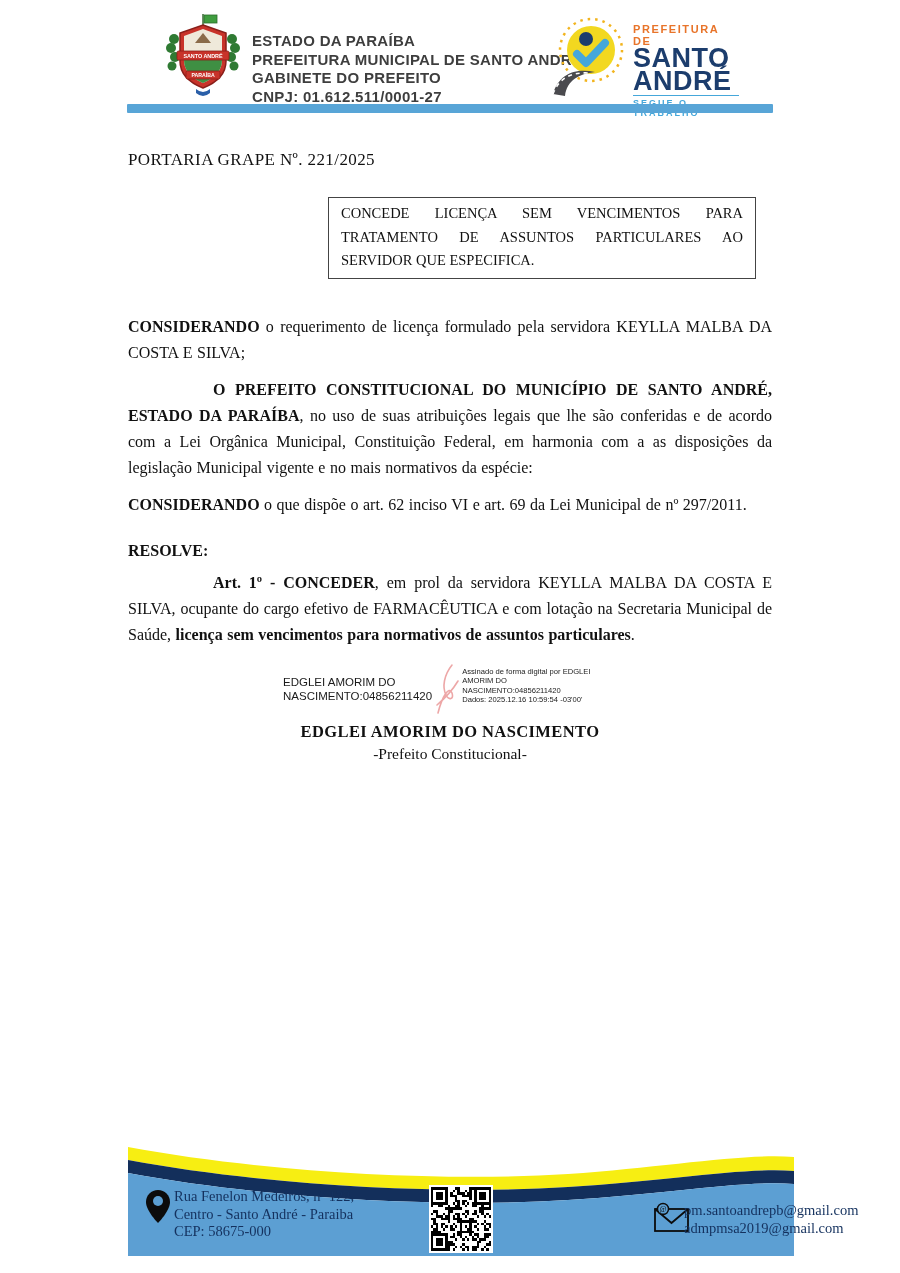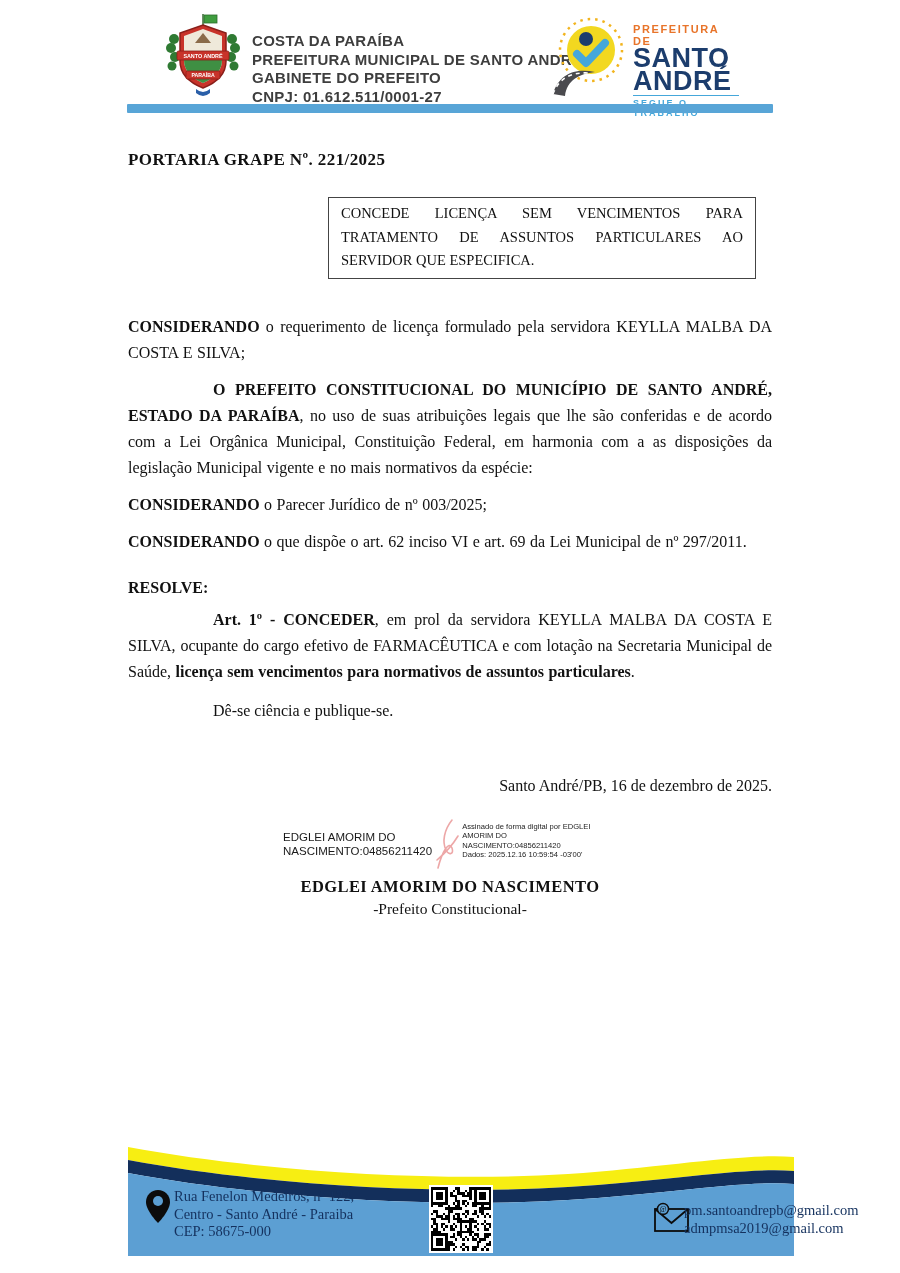--- a/index.html
+++ b/index.html
@@ -17,21 +17,21 @@
   .logo-text { position:absolute; left:84px; top:9px; font-family:"Liberation Sans", sans-serif; }
   .logo-pref { font-size:11px; font-weight:bold; color:#e8742a; letter-spacing:1.6px; }
   .logo-name { font-size:27px; font-weight:800; color:#1c3d6d; line-height:23px; letter-spacing:.5px; }
   .logo-slogan { font-size:9px; font-weight:bold; color:#45a7da; letter-spacing:2px;
       border-top:1.5px solid #45a7da; padding-top:2px; margin-top:2px; display:inline-block; }
   .divider-bar { position:absolute; left:127px; top:104px; width:646px; height:9px;
       background:#58a5d7; border-radius:1px; }
 
   
   .doc { position:absolute; left:128px; top:143px; width:644px; }
-  .doc-title { font-size:17px; font-weight:bold; letter-spacing:.4px; margin-top:7px; margin-bottom:27px; }
+  .doc-title { font-size:17px; font-weight:normal; letter-spacing:.4px; margin-top:7px; margin-bottom:27px; }
   .summary-box { margin-left:200px; width:428px; border:1px solid #444;
       padding:4px 12px 5px 12px; font-size:14.5px; line-height:23.5px;
       text-align:justify; margin-bottom:35px; }
   .para { font-size:16px; line-height:26px; text-align:justify; word-spacing:.5px; }
   .indent { text-indent:85px; }
   .b { font-weight:bold; }
   .mb11{margin-bottom:11px;} .mb16{margin-bottom:20px;} .mb6{margin-bottom:6px;margin-top:20px;}
   .mb13{margin-bottom:13px;} .mb7{margin-bottom:7px;}
   .mb49{margin-bottom:49px;} .mb17{margin-bottom:17px;}
   .closing { margin-left:85px; font-size:16px; line-height:26px; }
@@ -85,21 +85,21 @@
   <path d="M33,30 L41,20 L49,30 Z" fill="#8a6b4a"></path>
 
   <rect x="15" y="38" width="52" height="9" rx="1.5" fill="#c8332a" stroke="#8a1f1a" stroke-width="0.8"></rect>
   <text x="41" y="44.6" font-size="5.4" font-weight="bold" fill="#ffffff" text-anchor="middle" font-family="Liberation Sans, sans-serif">SANTO ANDRÉ</text>
   <rect x="24" y="58" width="34" height="8" rx="1.5" fill="#c8332a" stroke="#8a1f1a" stroke-width="0.8"></rect>
   <text x="41" y="64" font-size="5.2" font-weight="bold" fill="#ffffff" text-anchor="middle" font-family="Liberation Sans, sans-serif">PARAÍBA</text>
   <path d="M34,76 Q41,82 48,76 L48,80 Q41,86 34,80 Z" fill="#2a5fa8"></path>
 </svg>
 
 <div class="org-block">
-  <div>COSTA DA PARAÍBA</div>
+  <div>ESTADO DA PARAÍBA</div>
   <div>PREFEITURA MUNICIPAL DE SANTO ANDRÉ</div>
   <div>GABINETE DO PREFEITO</div>
   <div>CNPJ: 01.612.511/0001-27</div>
 </div>
 
 <div class="logo">
   <svg class="logo-art" viewBox="0 0 82 82">
     <circle cx="42" cy="34" r="31" fill="none" stroke="#f2b41e" stroke-width="2.5" stroke-dasharray="2.5,5"></circle>
     <circle cx="42" cy="34" r="24" fill="#f2d820"></circle>
     <circle cx="37" cy="23" r="7" fill="#1c3d6d"></circle>
@@ -120,32 +120,29 @@
 <div class="doc">
 
   <div class="doc-title">PORTARIA GRAPE Nº. 221/2025</div>
 
   <div class="summary-box">CONCEDE LICENÇA SEM VENCIMENTOS PARA TRATAMENTO DE ASSUNTOS PARTICULARES AO SERVIDOR QUE ESPECIFICA.</div>
 
   <p class="para mb11"><span class="b">CONSIDERANDO</span><span> o requerimento de licença formulado pela servidora KEYLLA MALBA DA COSTA E SILVA;</span></p>
 
   <p class="para indent mb11"><span class="b">O PREFEITO CONSTITUCIONAL DO MUNICÍPIO DE SANTO ANDRÉ, ESTADO DA PARAÍBA</span><span>, no uso de suas atribuições legais que lhe são conferidas e de acordo com a Lei Orgânica Municipal, Constituição Federal, em harmonia com a as disposições da legislação Municipal vigente e no mais normativos da espécie:</span></p>
 
-  <p class="para mb11"><span class="b">CONSIDERANDO</span><span> o Parecer Jurídico de nº 003/2025;</span></p>
 
   <p class="para mb16"><span class="b">CONSIDERANDO</span><span> o que dispõe o art. 62 inciso VI e art. 69 da Lei Municipal de nº 297/2011.</span></p>
 
   <p class="para b mb6">RESOLVE:</p>
 
   <p class="para indent mb13"><span class="b">Art. 1º - CONCEDER</span><span>, em prol da servidora KEYLLA MALBA DA COSTA E SILVA, ocupante do cargo efetivo de FARMACÊUTICA e com lotação na Secretaria Municipal de Saúde, </span><span class="b">licença sem vencimentos para normativos de assuntos particulares</span><span>.</span></p>
 
 
-  <p class="closing mb49">Dê-se ciência e publique-se.</p>
-
-  <p class="dateline mb17">Santo André/PB, 16 de dezembro de 2025.</p>
+
 
   <div class="sigrow">
     <div class="sig-cert">
       <div>EDGLEI AMORIM DO</div>
       <div>NASCIMENTO:04856211420</div>
     </div>
     <svg class="sig-squiggle" viewBox="0 0 26 56">
       <path d="M18,4 C10,14 8,26 12,34 C15,40 20,38 18,32 C15,24 8,36 4,52 M3,44 C10,38 18,30 24,20" fill="none" stroke="#eda7a7" stroke-width="1.6" stroke-linecap="round"></path>
     </svg>
     <div class="sig-details">

